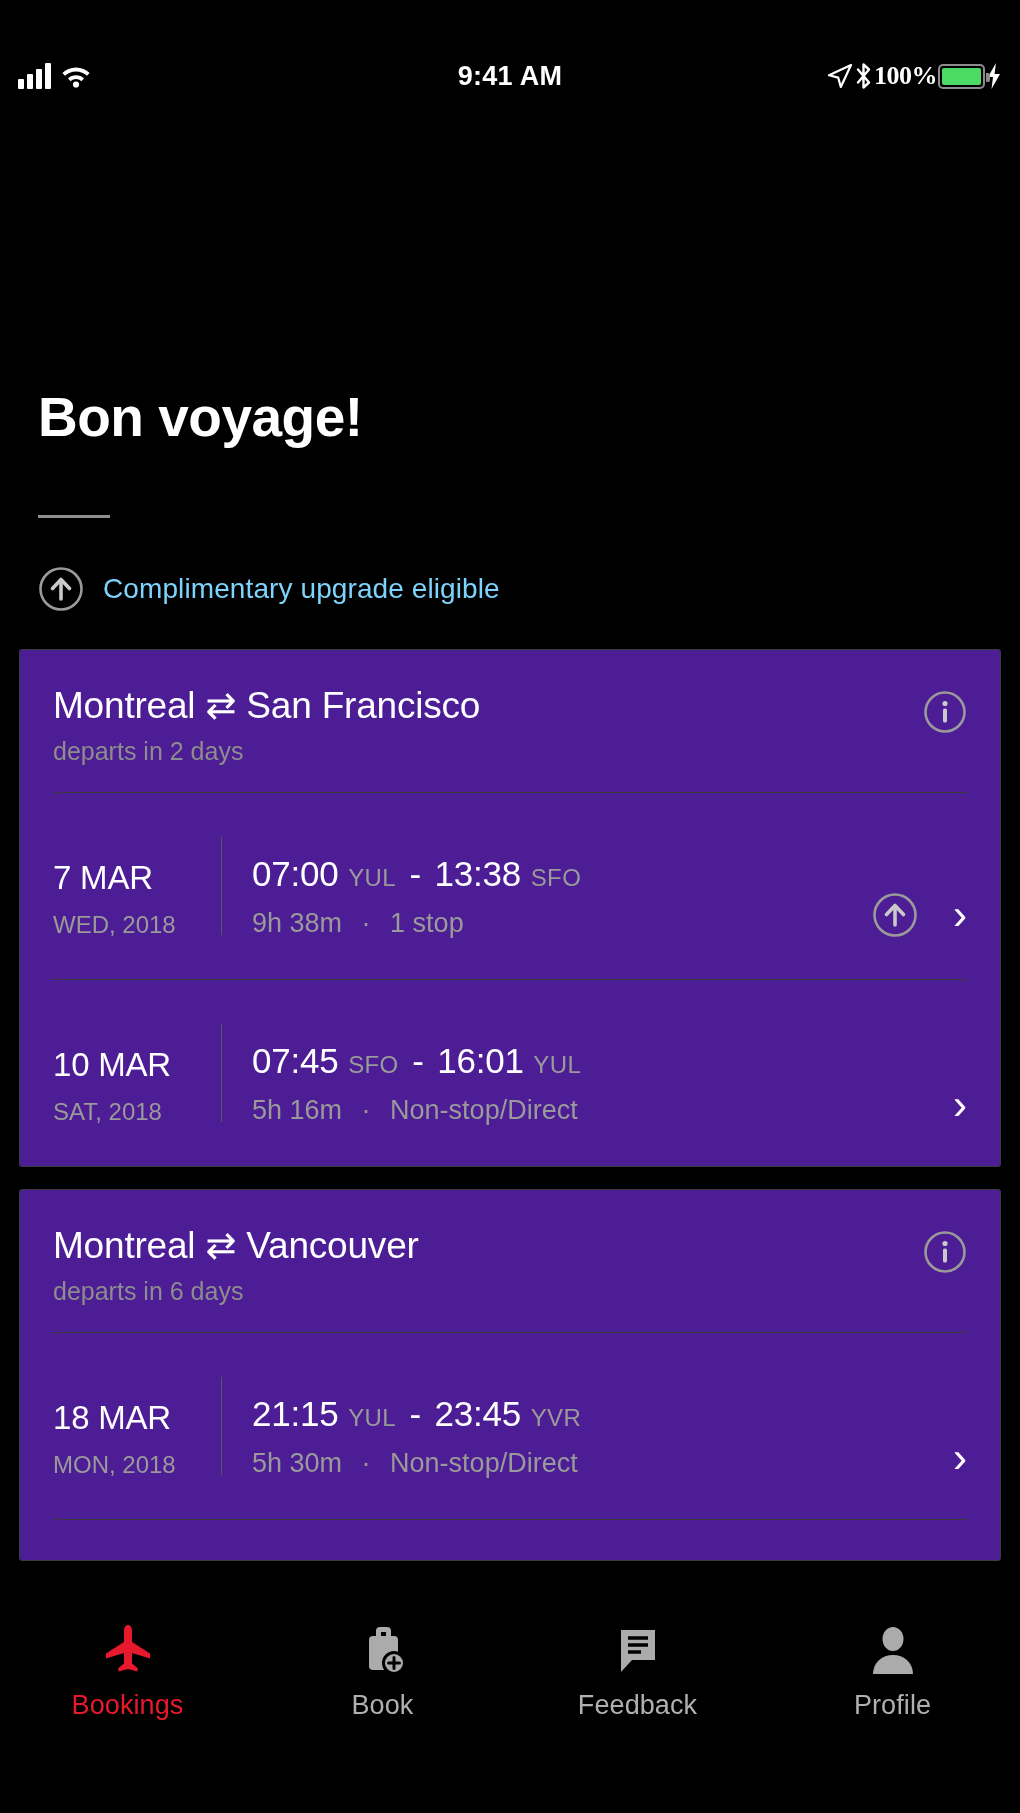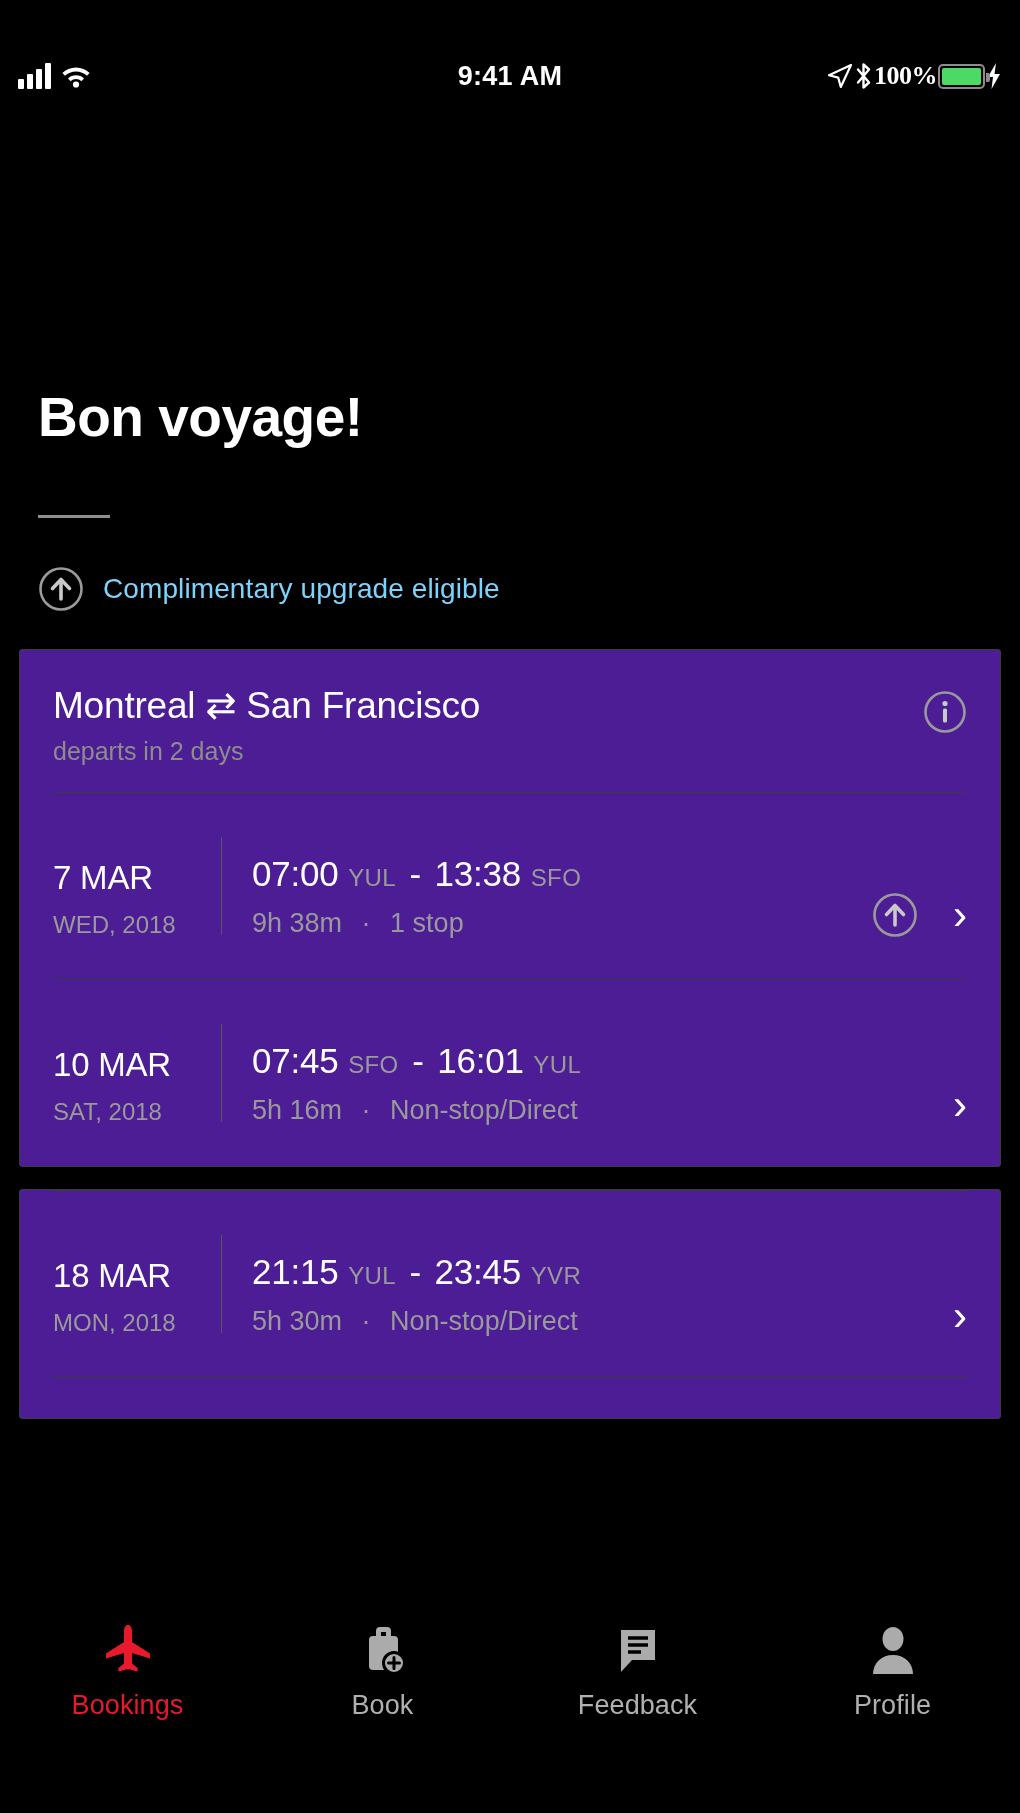--- a/index.html
+++ b/index.html
@@ -405,20 +405,33 @@
             <span>Non-stop/Direct</span>
           </div>
         </div>
         <div class="row-icons">
           <span class="chevron">›</span>
         </div>
       </div>
     </div>
 
     <div class="booking-card">
+      <div class="card-head">
+        <div class="card-head-text">
+          <div class="route">Montreal ⇄ Vancouver</div>
+          <div class="departs">departs in 6 days</div>
+        </div>
+        <div class="card-head-icon">
+          <svg class="info-icon" width="44" height="44" viewBox="0 0 44 44">
+            <circle cx="22" cy="22" r="19.5" fill="none" stroke="#9a9a9a" stroke-width="2.6"></circle>
+            <circle cx="22" cy="13.5" r="2.6" fill="#c9c9c9"></circle>
+            <rect x="20" y="18.5" width="4" height="14" rx="1.6" fill="#c9c9c9"></rect>
+          </svg>
+        </div>
+      </div>
 
       <div class="card-divider"></div>
 
       <div class="flight-row">
         <div class="date-col">
           <div class="date-main">18 MAR</div>
           <div class="date-sub">MON, 2018</div>
         </div>
         <div class="vline"></div>
         <div class="detail-col">

